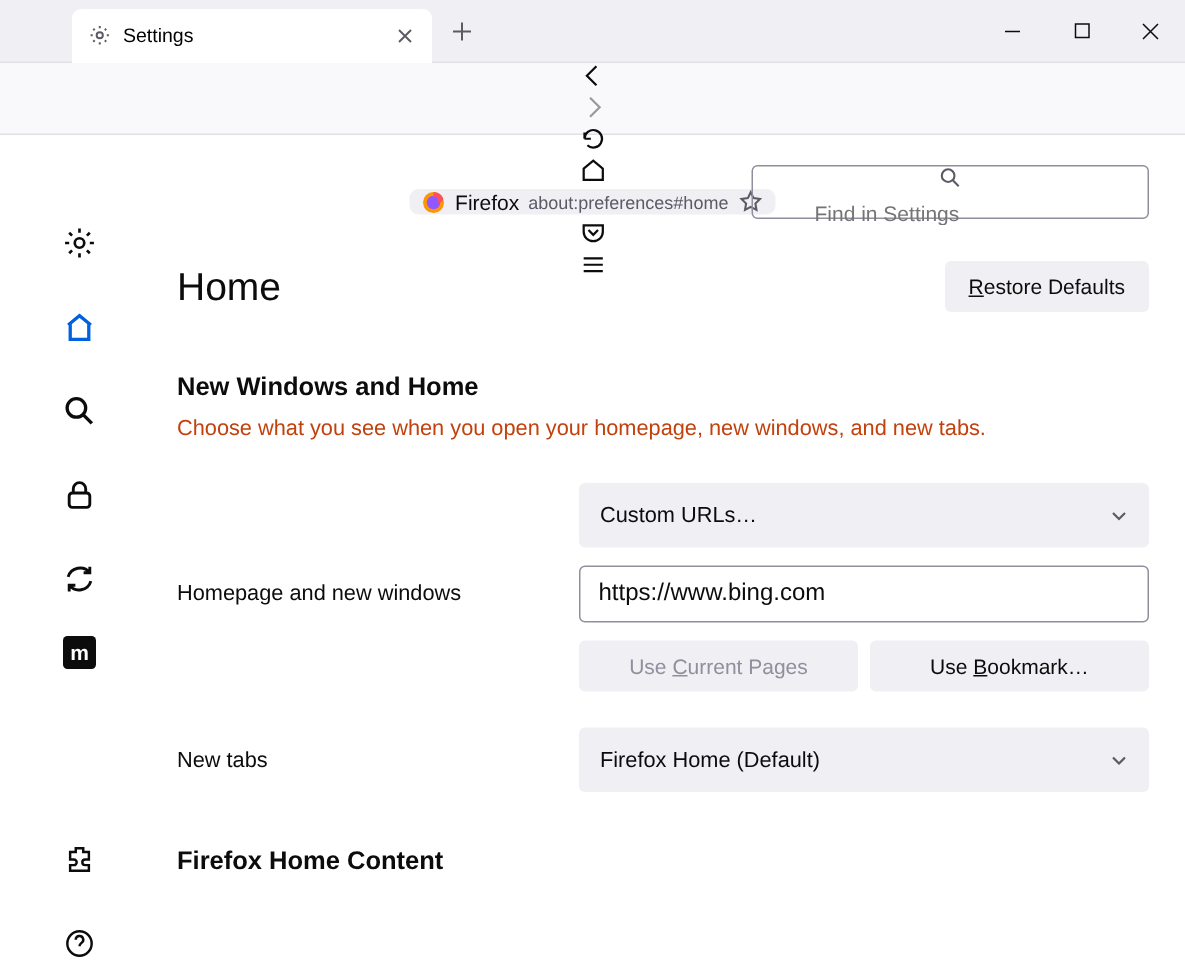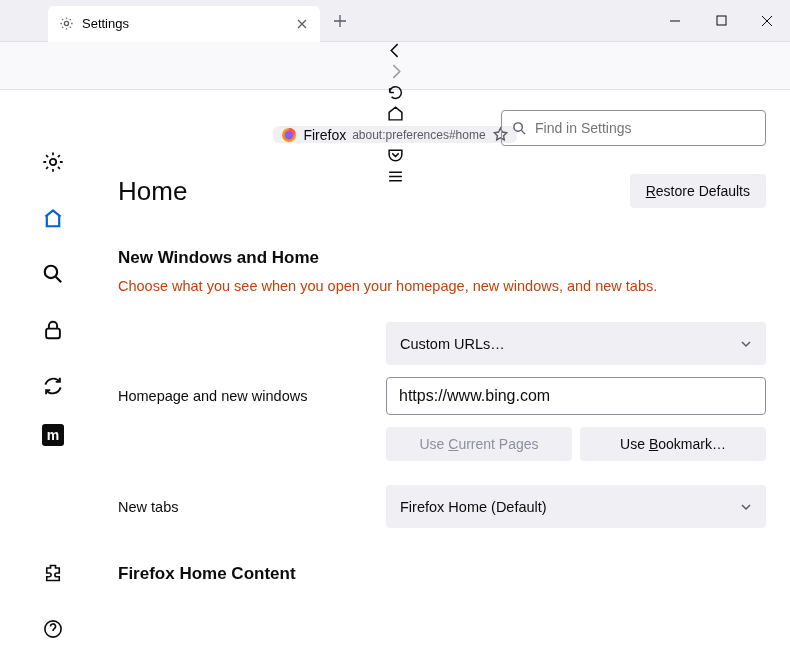--- a/index.html
+++ b/index.html
@@ -1,20 +1,20 @@
 <!DOCTYPE html>
 <html><head>
   <meta charset="utf-8">
   <style>
     * { box-sizing: border-box; margin: 0; padding: 0; font-family: -apple-system, BlinkMacSystemFont, "Segoe UI", sans-serif; }
     body { width: 790px; height: 647px; background: #fff; overflow: hidden; position: relative; }
     
     
     .titlebar { height: 42px; display: flex; align-items: center; background: #f0f0f4; border-bottom: 1px solid #e0e0e6; padding-left: 48px; }
-    .tab { display: flex; align-items: center; background: #fff; border-radius: 6px 6px 0 0; padding: 0 10px; height: 36px; margin-top: 6px; width: 272px; gap: 8px; }
+    .tab { display: flex; align-items: center; background: #fff; border-radius: 6px 6px 0 0; padding: 0 10px; height: 36px; margin-top: 6px; width: 240px; gap: 8px; }
     .tab-icon { width: 16px; height: 16px; display: flex; align-items: center; justify-content: center; }
     .tab-title { font-size: 13px; flex: 1; }
     .tab-close { width: 16px; height: 16px; display: flex; align-items: center; justify-content: center; cursor: pointer; }
     .new-tab-btn { width: 32px; height: 32px; display: flex; align-items: center; justify-content: center; margin-left: 4px; cursor: pointer; }
     .window-controls { margin-left: auto; display: flex; }
     .win-btn { width: 46px; height: 42px; display: flex; align-items: center; justify-content: center; cursor: pointer; }
     
     
     .toolbar { height: 48px; display: flex; align-items: center; padding: 0 10px; gap: 4px; background: #f9f9fb; border-bottom: 1px solid #e0e0e6; flex-direction: column; }
     .tb-btn { width: 32px; height: 32px; display: flex; align-items: center; justify-content: center; border-radius: 4px; cursor: pointer; color: #5b5b66; }
@@ -28,21 +28,21 @@
     
     .content { display: flex; height: calc(100% - 90px); }
     .sidebar { width: 106px; display: flex; flex-direction: column; align-items: center; padding-top: 54px; gap: 20px; }
     .side-item { width: 36px; height: 36px; display: flex; align-items: center; justify-content: center; border-radius: 4px; cursor: pointer; color: #0c0c0d; }
     .side-item.active { color: #0061e0; }
     .side-item.m-btn { background: #0c0c0d; color: #fff; border-radius: 3px; width: 22px; height: 22px; font-weight: bold; font-size: 14px; font-family: serif; }
     .sidebar-spacer { flex: 1; }
     
     .main { flex: 1; padding: 20px 24px 0 12px; overflow: hidden; }
     .search-row { display: flex; justify-content: flex-end; margin-bottom: 28px; }
-    .search-box { width: 265px; height: 36px; border: 1px solid #8f8f9d; border-radius: 4px; display: flex; align-items: center; padding: 0 10px; gap: 8px; }
+    .search-box { width: 265px; height: 36px; border: 1px solid #8f8f9d; border-radius: 4px; display: flex; align-items: center; padding: 0 10px; gap: 8px; flex-direction: column; }
     .search-box input { border: none; outline: none; font-size: 14px; flex: 1; color: #5b5b66; background: transparent; }
     
     .header-row { display: flex; justify-content: space-between; align-items: center; margin-bottom: 40px; }
     .page-title { font-size: 26px; font-weight: 400; color: #0c0c0d; }
     .btn { padding: 9px 16px; font-size: 14px; border: none; border-radius: 4px; cursor: pointer; background: #f0f0f4; color: #0c0c0d; }
     .btn.disabled { color: #8f8f9d; cursor: default; }
     
     .section-title { font-size: 17px; font-weight: 700; color: #0c0c0d; margin-bottom: 10px; }
     .section-desc { font-size: 14.5px; color: #c2410c; margin-bottom: 28px; }
     

